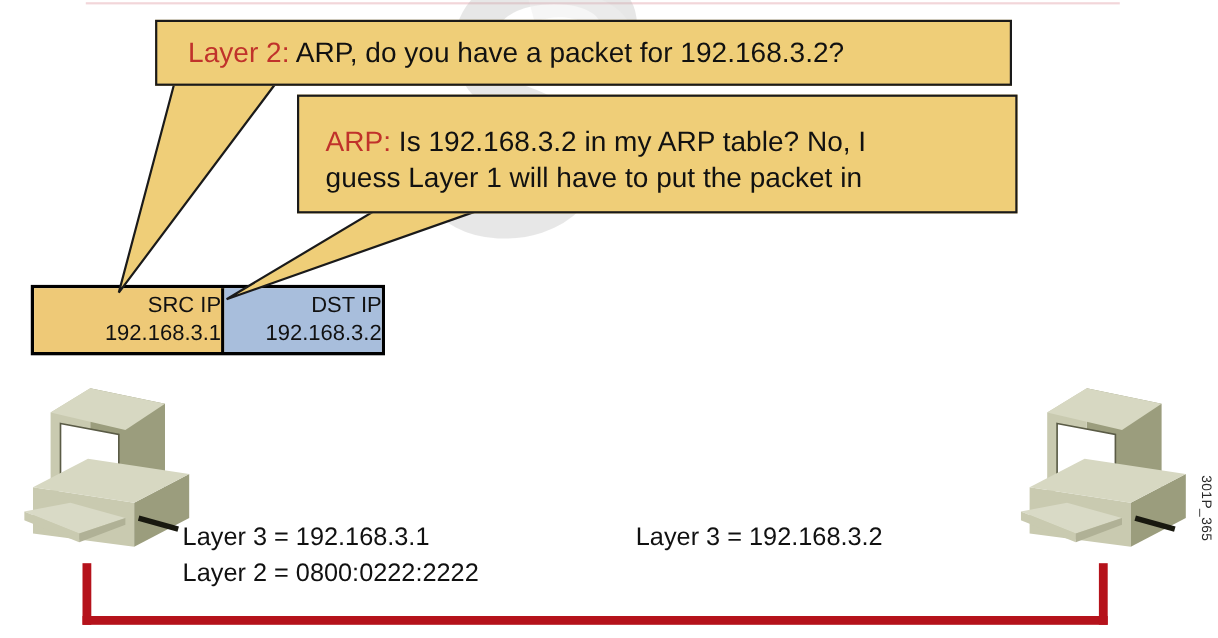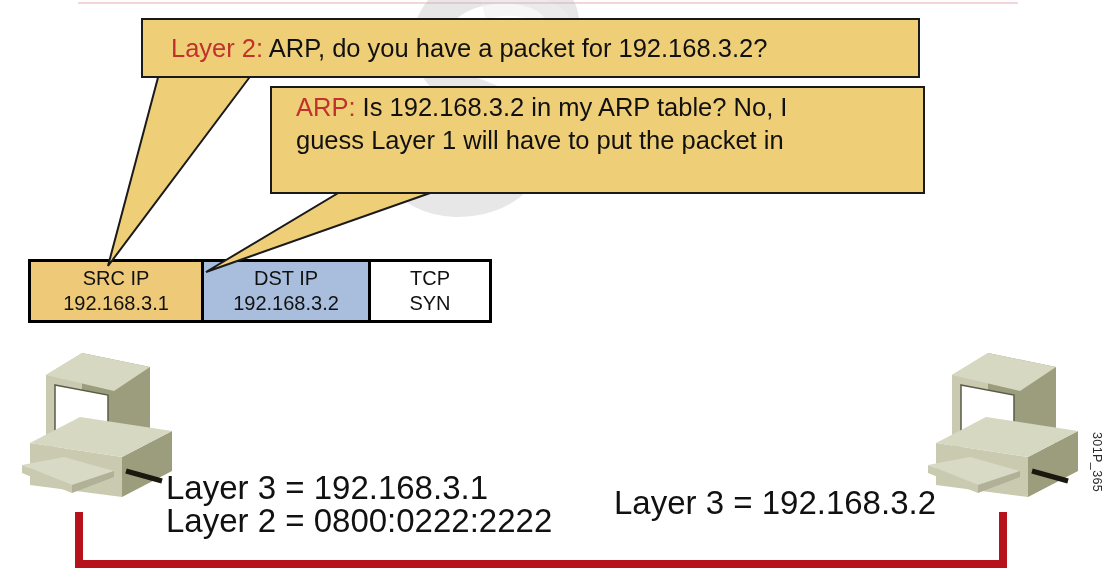--- a/index.html
+++ b/index.html
@@ -35,65 +35,65 @@
   .kw{color:#c0322b;text-align:right;}
 
   #callout1{
     left:141px;top:18px;width:779px;height:60px;
     font-size:25.5px;line-height:56px;
     padding-left:28px;
   }
   #callout2{
     left:270px;top:86px;width:655px;height:108px;
     font-size:25.5px;line-height:33px;
-    padding:3px 0 0 24px;
+    padding:25px 0 0 24px;
   }
 
   
   .tail{position:absolute;z-index:5;overflow:visible;}
   #tail1{left:100px;top:70px;width:190px;height:200px;}
   #tail2{left:200px;top:186px;width:260px;height:90px;}
 
   
   #packet{
     position:absolute;left:28px;top:259px;
     height:64px;display:flex;z-index:4;
     border:3px solid #000000;box-sizing:border-box;
   }
   .cell{
     box-sizing:border-box;
     display:flex;flex-direction:column;
-    align-items:center;justify-content:center;
+    align-items:flex-end;justify-content:center;
     font-size:20px;line-height:25px;color:#111111;
     border-right:3px solid #000000;
   }
   .cell:last-child{border-right:none;}
   #cell-src{width:173px;background:#eec977;}
-  #cell-dst{width:167px;background:#a8bedc;}
+  #cell-dst{width:143px;background:#a8bedc;}
   #cell-tcp{width:118px;background:#ffffff;}
 
   
   .cable{position:absolute;background:#b5121b;z-index:2;}
   #cable-left  {left:75px; top:512px; width:8px;  height:56px;}
   #cable-right {left:999px;top:512px; width:8px;  height:56px;}
   #cable-bottom{left:75px; top:560px; width:932px;height:8px;}
 
   
   .pc{position:absolute;z-index:3;}
   #pc-left {left:22px; top:345px;width:175px;height:180px;}
   #pc-right{left:928px;top:345px;width:175px;height:180px;}
 
   
   .hostlabel{
     position:absolute;z-index:7;
-    font-size:33px;line-height:33px;color:#111111;
+    font-size:23px;line-height:33px;color:#111111;
     white-space:nowrap;
   }
   #label-left {left:166px;top:471px;}
-  #label-right{left:578px;top:486px;margin-left:36px;}
+  #label-right{left:578px;top:471px;}
 
   
   #sideid{
     position:absolute;right:3px;top:432px;z-index:7;
     font-size:12.5px;color:#2a2a2a;letter-spacing:.4px;
     writing-mode:vertical-rl;text-orientation:mixed;
   }
 </style>
 </head>
 <body>
@@ -136,24 +136,20 @@
 
   <div id="packet">
     <div id="cell-src" class="cell">
       <div>SRC IP</div>
       <div>192.168.3.1</div>
     </div>
     <div id="cell-dst" class="cell">
       <div>DST IP</div>
       <div>192.168.3.2</div>
     </div>
-    <div id="cell-tcp" class="cell">
-      <div>TCP</div>
-      <div>SYN</div>
-    </div>
   </div>
 
   <div id="cable-left" class="cable"></div>
   <div id="cable-bottom" class="cable"></div>
   <div id="cable-right" class="cable"></div>
 
   <svg id="pc-left" class="pc" viewBox="0 0 175 180">
 
     <polygon points="60,8 128,22 128,98 60,86" fill="#9b9d7d"></polygon>
     <polygon points="60,8 24,30 24,106 60,86" fill="#c9cab0"></polygon>

